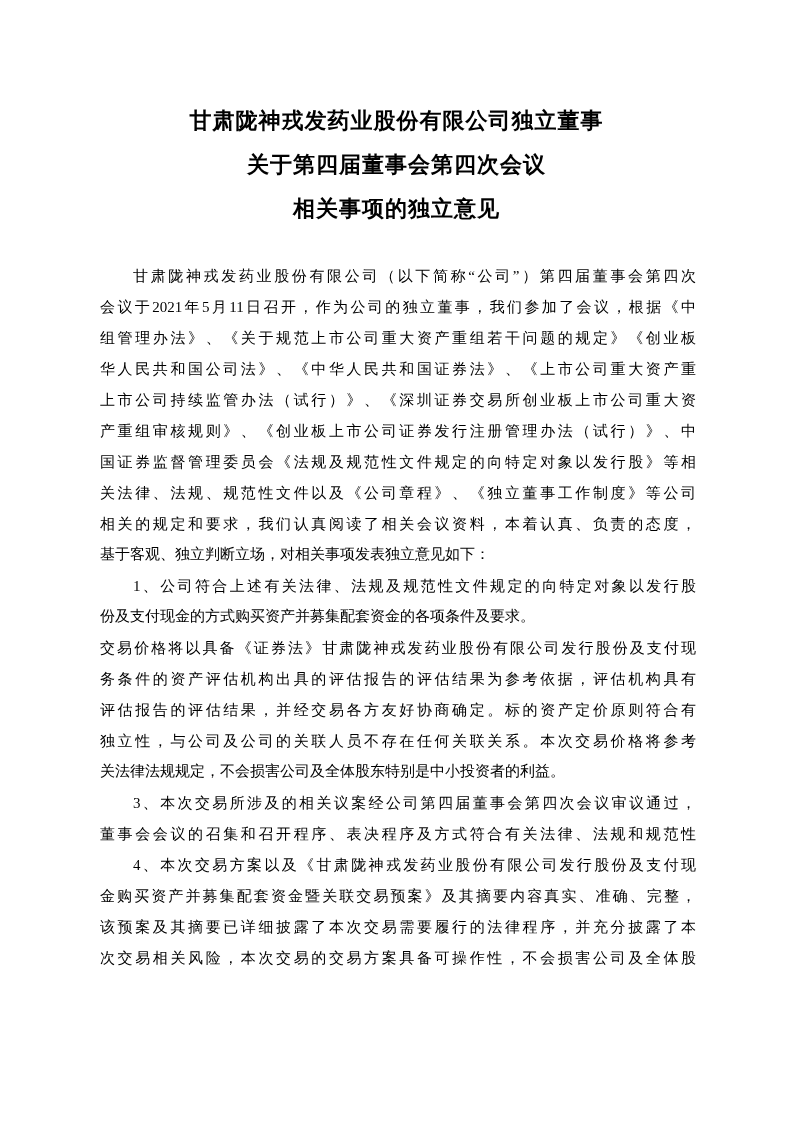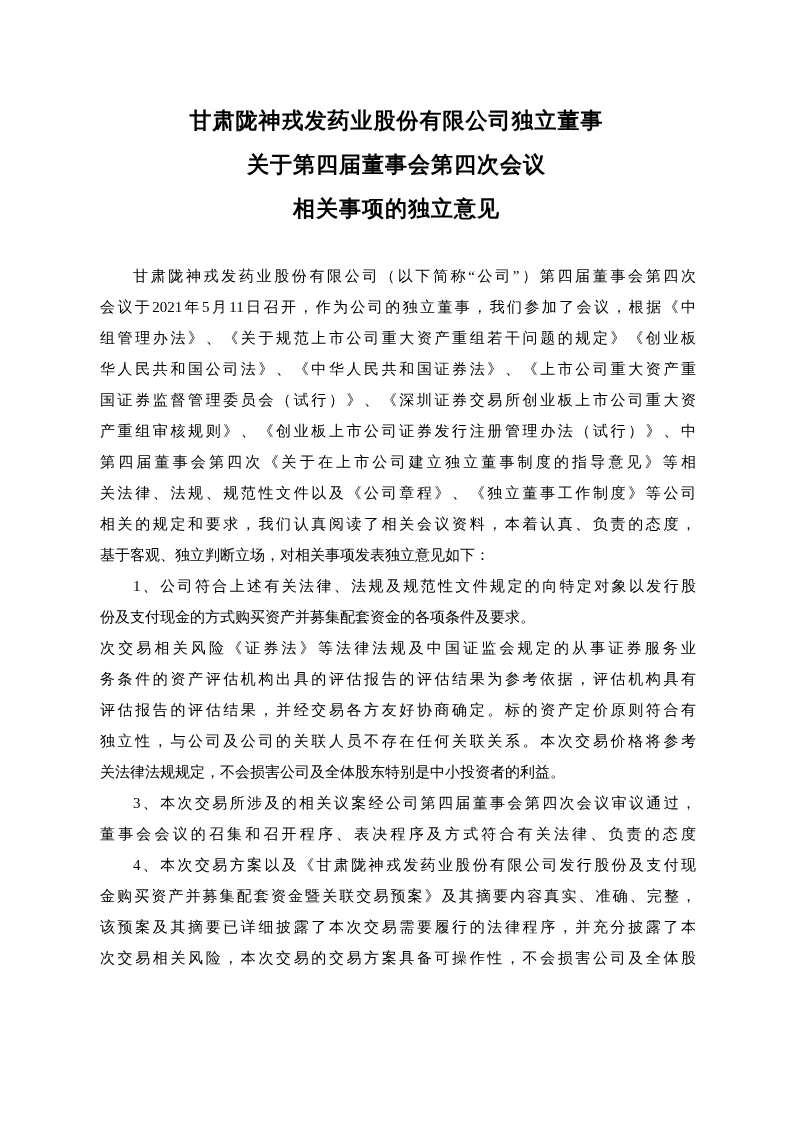--- a/index.html
+++ b/index.html
@@ -42,58 +42,59 @@
     line-height: 31px;
     text-align: justify;
     text-align-last: justify;
     overflow: hidden;
   }
   .line.indent {
     text-indent: 2.2em;
   }
   .line.last {
     text-align-last: left;
+    font-family: Liberation Mono, monospace;
   }
 </style>
 </head>
 <body>
 
 <div class="page">
   <div class="doc-title">
     <div class="title-line">甘肃陇神戎发药业股份有限公司独立董事</div>
     <div class="title-line">关于第四届董事会第四次会议</div>
     <div class="title-line">相关事项的独立意见</div>
   </div>
   <div class="doc-body">
       <div class="para">
         <div class="line indent">甘肃陇神戎发药业股份有限公司（以下简称“公司”）第四届董事会第四次</div>
         <div class="line">会议于2021年5月11日召开，作为公司的独立董事，我们参加了会议，根据《中</div>
         <div class="line">组管理办法》、《关于规范上市公司重大资产重组若干问题的规定》《创业板</div>
         <div class="line">华人民共和国公司法》、《中华人民共和国证券法》、《上市公司重大资产重</div>
-        <div class="line">国证券监督管理委员会（试行）》、《深圳证券交易所创业板上市公司重大资</div>
+        <div class="line">上市公司持续监管办法（试行）》、《深圳证券交易所创业板上市公司重大资</div>
         <div class="line">产重组审核规则》、《创业板上市公司证券发行注册管理办法（试行）》、中</div>
-        <div class="line">第四届董事会第四次《关于在上市公司建立独立董事制度的指导意见》等相</div>
+        <div class="line">国证券监督管理委员会《法规及规范性文件规定的向特定对象以发行股》等相</div>
         <div class="line">关法律、法规、规范性文件以及《公司章程》、《独立董事工作制度》等公司</div>
         <div class="line">相关的规定和要求，我们认真阅读了相关会议资料，本着认真、负责的态度，</div>
         <div class="line last">基于客观、独立判断立场，对相关事项发表独立意见如下：</div>
       </div>
       <div class="para">
         <div class="line indent">1、公司符合上述有关法律、法规及规范性文件规定的向特定对象以发行股</div>
         <div class="line last">份及支付现金的方式购买资产并募集配套资金的各项条件及要求。</div>
       </div>
       <div class="para">
-        <div class="line">次交易相关风险《证券法》等法律法规及中国证监会规定的从事证券服务业</div>
+        <div class="line">交易价格将以具备《证券法》甘肃陇神戎发药业股份有限公司发行股份及支付现</div>
         <div class="line">务条件的资产评估机构出具的评估报告的评估结果为参考依据，评估机构具有</div>
         <div class="line">评估报告的评估结果，并经交易各方友好协商确定。标的资产定价原则符合有</div>
         <div class="line">独立性，与公司及公司的关联人员不存在任何关联关系。本次交易价格将参考</div>
         <div class="line last">关法律法规规定，不会损害公司及全体股东特别是中小投资者的利益。</div>
       </div>
       <div class="para">
         <div class="line indent">3、本次交易所涉及的相关议案经公司第四届董事会第四次会议审议通过，</div>
-        <div class="line">董事会会议的召集和召开程序、表决程序及方式符合有关法律、负责的态度</div>
+        <div class="line">董事会会议的召集和召开程序、表决程序及方式符合有关法律、法规和规范性</div>
       </div>
       <div class="para">
         <div class="line indent">4、本次交易方案以及《甘肃陇神戎发药业股份有限公司发行股份及支付现</div>
         <div class="line">金购买资产并募集配套资金暨关联交易预案》及其摘要内容真实、准确、完整，</div>
         <div class="line">该预案及其摘要已详细披露了本次交易需要履行的法律程序，并充分披露了本</div>
         <div class="line">次交易相关风险，本次交易的交易方案具备可操作性，不会损害公司及全体股</div>
       </div>
     </div>
 </div>
 

